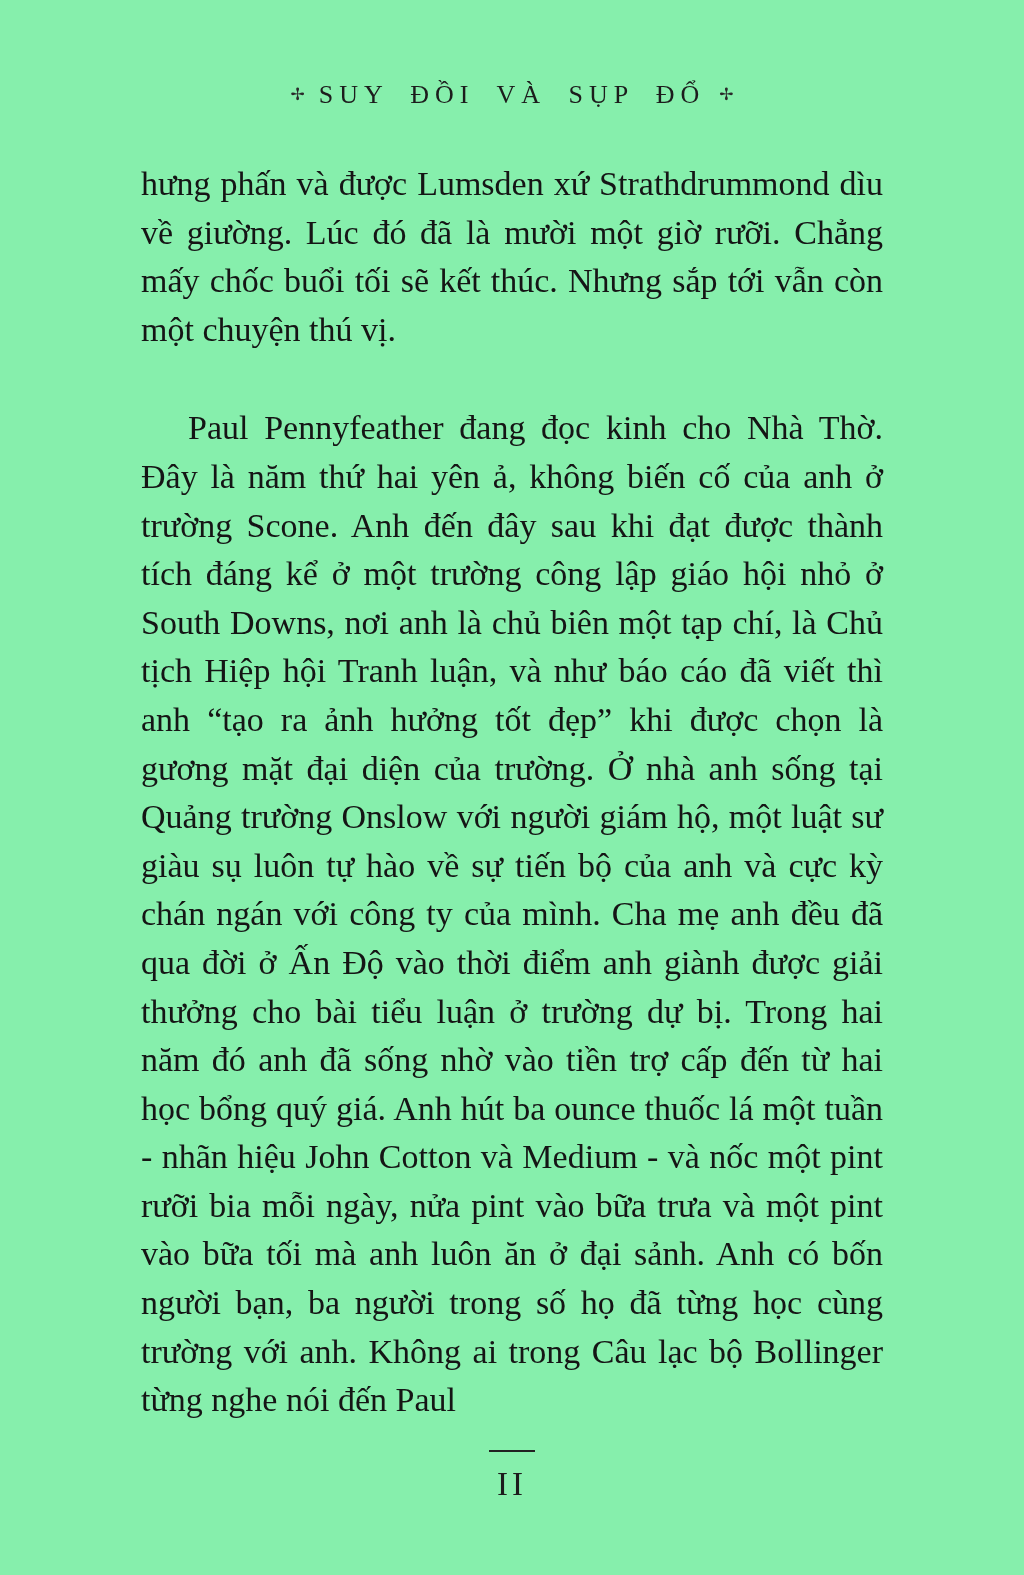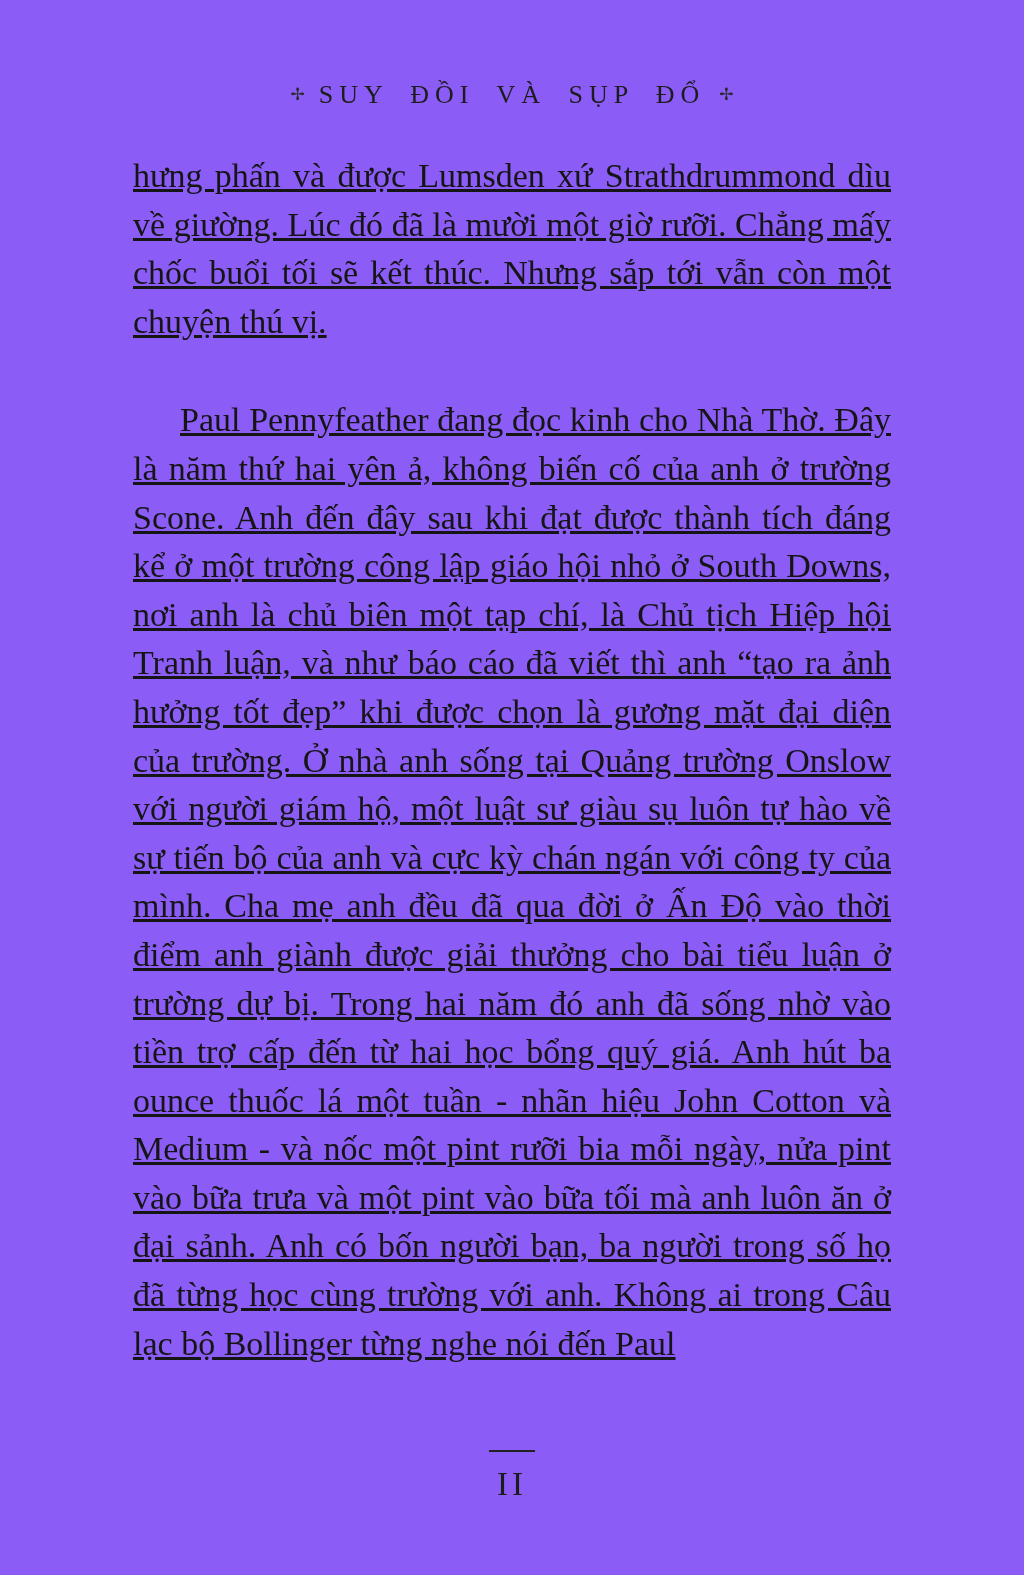--- a/index.html
+++ b/index.html
@@ -6,21 +6,21 @@
     html, body { background: #ffffff; }
     body {
       font-family: "Liberation Serif", "DejaVu Serif", serif;
       width: 1024px;
       margin: 0 auto;
     }
     .page {
       position: relative;
       width: 1024px;
       height: 1575px;
-      background: #8b5cf6;
+      background: #86efac;
       color: #161616;
       overflow: hidden;
     }
     .running-head {
       position: absolute;
       top: 80px;
       left: 0;
       width: 100%;
       text-align: center;
       font-size: 26px;
@@ -40,21 +40,21 @@
     .text-block {
       position: absolute;
       top: 152px;
       left: 133px;
       width: 758px;
       font-size: 34px;
       line-height: 48.6px;
       text-align: justify;
       color: #151515;
     }
-    .para { margin: 0; text-decoration: underline; }
+    .para { margin: 8px; }
     .para.indent {
       text-indent: 47px;
       margin-top: 50px;
     }
     .footer {
       position: absolute;
       top: 1450px;
       left: 0;
       width: 100%;
       text-align: center;

